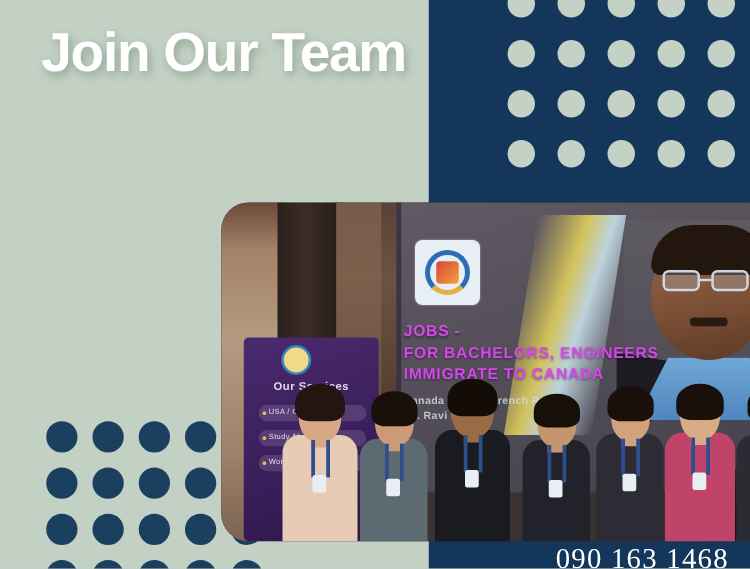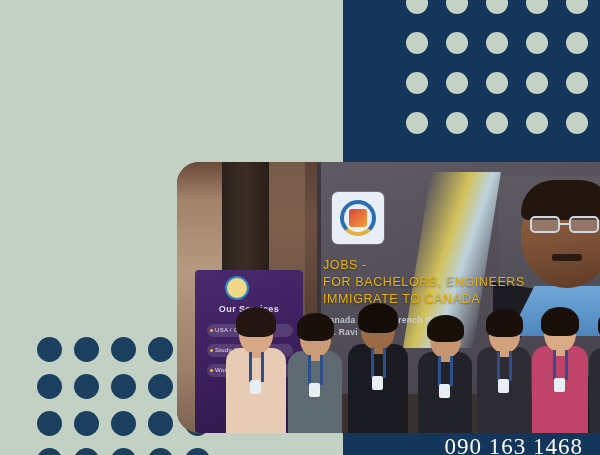--- a/index.html
+++ b/index.html
@@ -87,23 +87,23 @@
     box-sizing:border-box;
   }
   .slide-logo-core{
     left:172px;top:47px;width:18px;height:18px;border-radius:3px;
     background:linear-gradient(135deg,#d8453a 0%,#f0a33a 100%);
   }
 
   
   .slide-text{
     position:absolute;left:146px;top:95px;width:250px;
-    color:#eab308;
+    color:#d946ef;
     font-family:"Liberation Sans", sans-serif;
-    font-weight:normal;
+    font-weight:bold;
     font-size:12.5px;
     line-height:17px;
     letter-spacing:.6px;
     text-shadow:0 1px 2px rgba(0,0,0,.45);
   }
   .slide-sub{
     position:absolute;left:146px;top:152px;width:250px;
     color:#cfd8de;
     font-size:8.5px;
     line-height:12px;
@@ -366,16 +366,17 @@
           <div class="p-lanyard" style="left: 36px; top: 188px; height: 30px;"></div>
           <div class="p-badge" style="left: 25px; top: 216px;"></div>
         </div>
         <div class="person" style="left: 408px; width: 64px; height: 271px;">
           <div class="p-body" style="left: 4px; width: 56px; top: 186px; height: 92px; background: rgb(43, 43, 51);"></div>
           <div class="p-hair" style="left: 13px; top: 147px; width: 38px; height: 28.8px; background: rgb(22, 14, 8);"></div>
         </div>
       </div>
   </div>
 
+  <div class="headline">Join Our Team</div>
 
   <div class="phone">090 163 1468</div>
 
 </div>
 
 </body></html>

